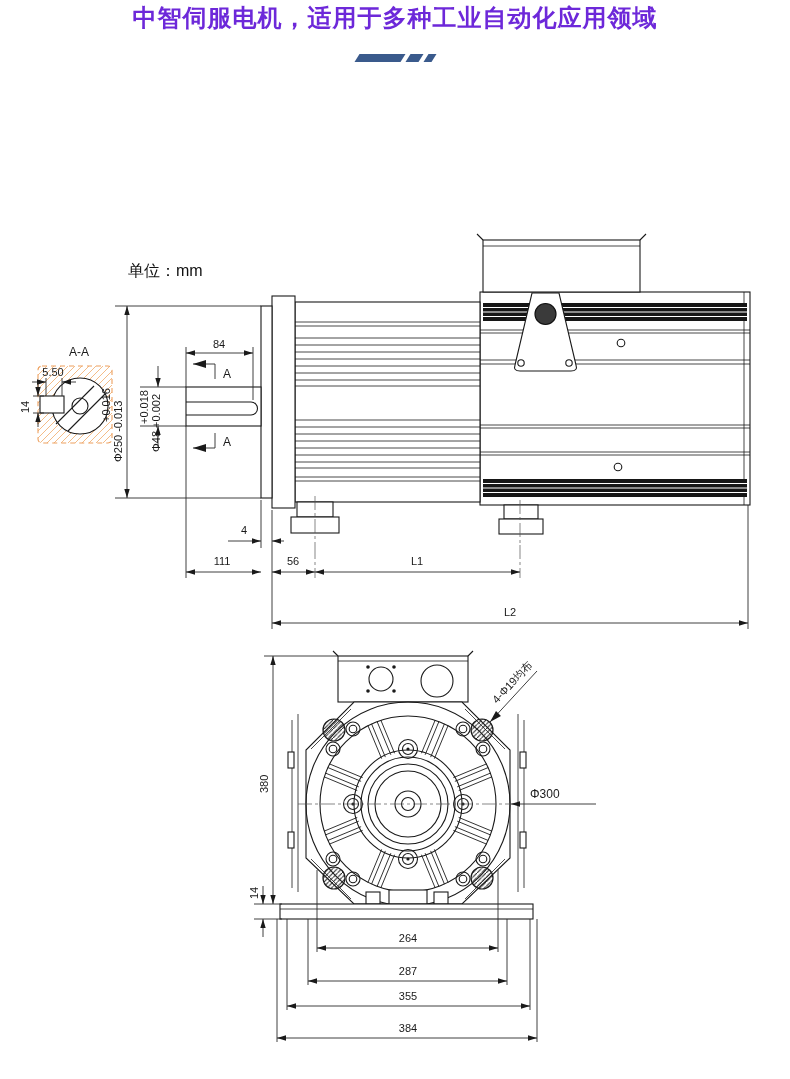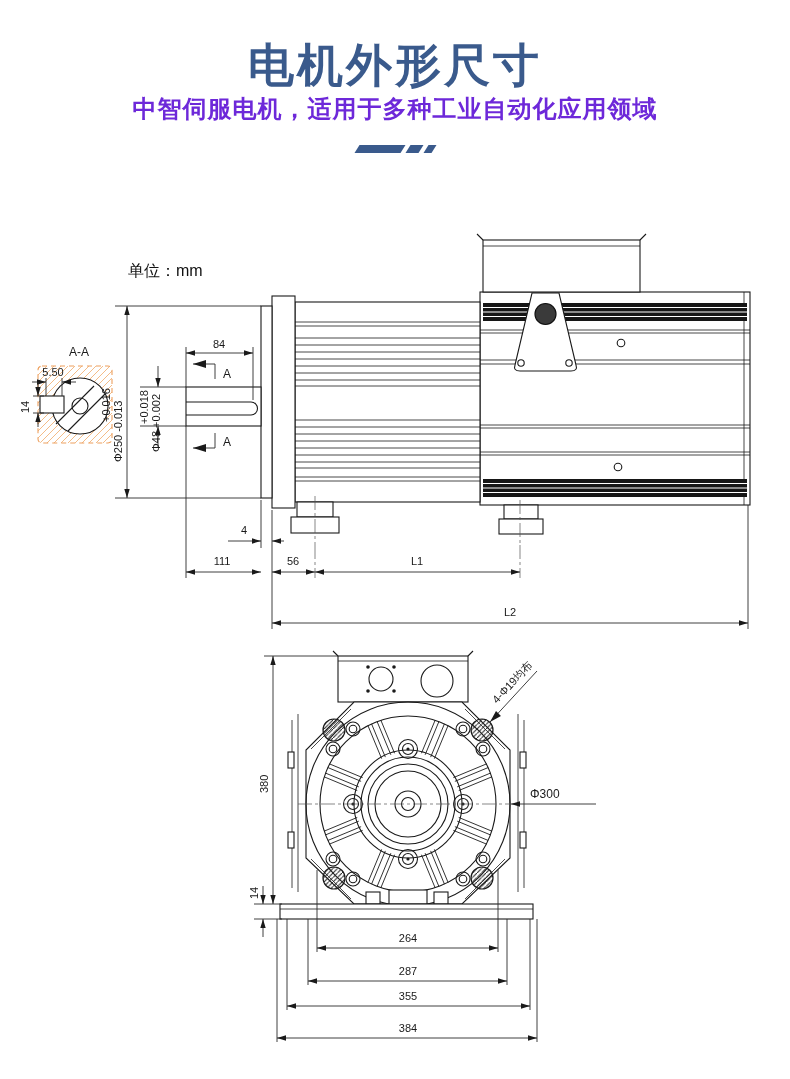--- a/index.html
+++ b/index.html
@@ -22,21 +22,20 @@
   .t{font-family:"Liberation Sans",sans-serif;font-size:11px;fill:#1a1a1a;}
   .t12{font-family:"Liberation Sans",sans-serif;font-size:12px;fill:#1a1a1a;}
   .cn{font-family:"Liberation Sans",sans-serif;font-size:16px;fill:#111;}
 </style>
 </head>
 <body>
 
 <div class="page">
 
   <div class="hdr">
-    <h1 class="title">电机外形尺寸</h1>
     <p class="subtitle">中智伺服电机，适用于多种工业自动化应用领域</p>
     <div class="divider">
       <span class="d1"></span>
       <span class="d2"></span>
       <span class="d3"></span>
     </div>
   </div>
 
   <svg width="790" height="1079" viewBox="0 0 790 1079">
     <defs>

